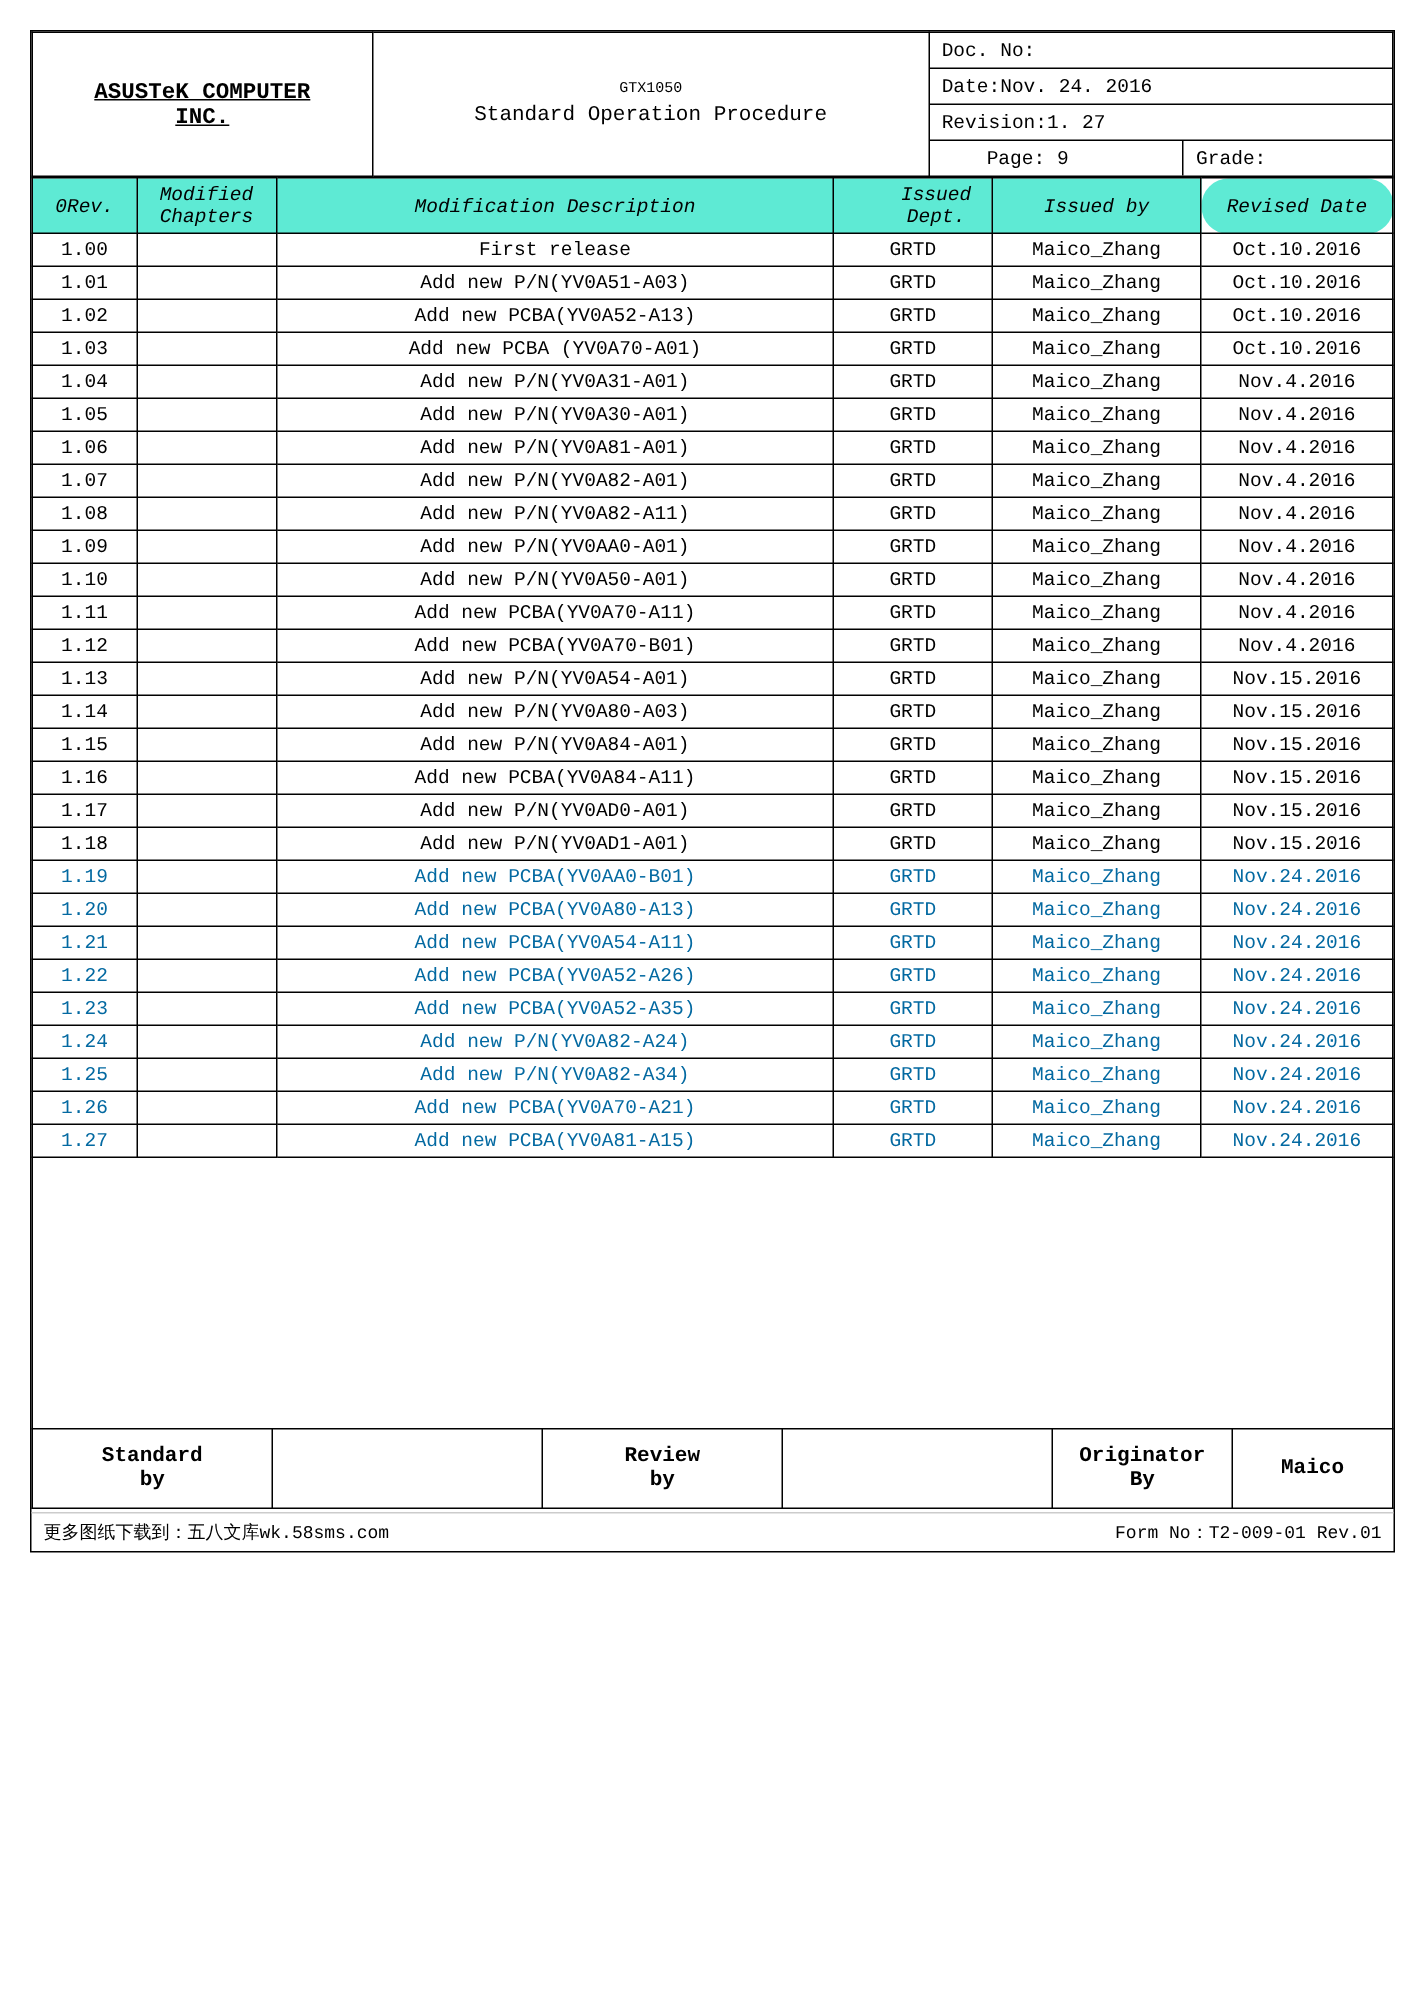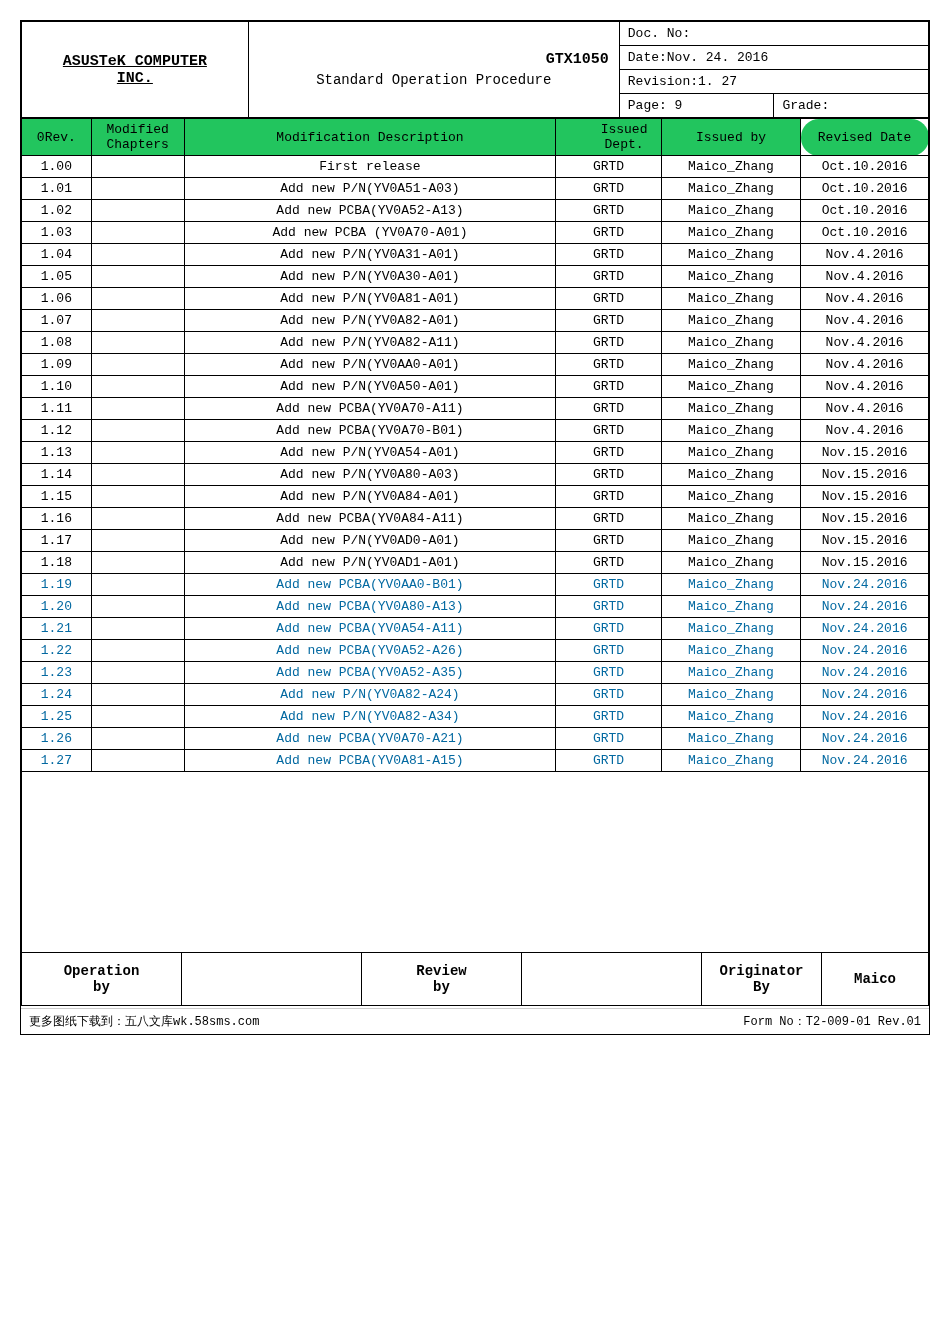--- a/index.html
+++ b/index.html
@@ -48,20 +48,21 @@
     .doc-info-row {
       border-bottom: 1px solid #000;
       padding: 4px 8px;
       font-size: 13px;
     }
     .doc-info-row:last-child {
       border-bottom: none;
     }
     .doc-info-bottom {
       display: flex;
+      margin-left: 30px;
     }
     .doc-page {
       flex: 1;
       border-right: 1px solid #000;
       padding: 4px 8px;
     }
     .doc-grade {
       flex: 1;
       padding: 4px 8px;
     }
@@ -73,22 +74,23 @@
       margin-top: 0;
     }
     .rev-table td, .rev-table th {
       border: 1px solid #000;
       padding: 3px 6px;
       vertical-align: middle;
       text-align: center;
       font-size: 13px;
     }
     .rev-table th {
-      background: #22c55e;
+      background: #5eead4;
       font-weight: normal;
+      font-style: italic;
     }
     .rev-table .header-row th {
       font-size: 13px;
       vertical-align: middle;
     }
     .rev-table .blue-row td {
       color: #0369a1;
     }
 
     
@@ -135,21 +137,21 @@
 <div class="page-wrapper">
 
   <table class="header-table">
     <tbody>
         <tr>
       <td class="company-cell" rowspan="2">
         <span style="white-space:pre-line;text-decoration:underline;">ASUSTeK COMPUTER
 INC.</span>
       </td>
       <td class="title-cell" rowspan="2">
-        <div style="font-size:15px;font-weight:bold;text-align:right;">GTX1050</div>
+        <div style="font-size:10px;font-weight:normal;">GTX1050</div>
         <div style="margin-top:4px;">Standard Operation Procedure</div>
       </td>
       <td class="doc-info-cell">
         <div class="doc-info-inner">
           <div class="doc-info-row">Doc.  No:</div>
           <div class="doc-info-row">Date:Nov. 24. 2016</div>
           <div class="doc-info-row">Revision:1. 27</div>
           <div class="doc-info-bottom">
             <div class="doc-page">Page:  9</div>
             <div class="doc-grade">Grade:</div>
@@ -400,21 +402,21 @@
         </tr>
       </tbody>
   </table>
 
   <div class="empty-rows-section"></div>
 
   <table class="footer-table">
     <tbody>
         <tr>
       <td style="width:160px;">
-        <span style="white-space:pre-line;">Operation
+        <span style="white-space:pre-line;">Standard
 by</span>
       </td>
       <td style="width:180px;"></td>
       <td style="width:160px;">
         <span style="white-space:pre-line;">Review
 by</span>
       </td>
       <td style="width:180px;"></td>
       <td style="width:120px;">
         <span style="white-space:pre-line;">Originator

